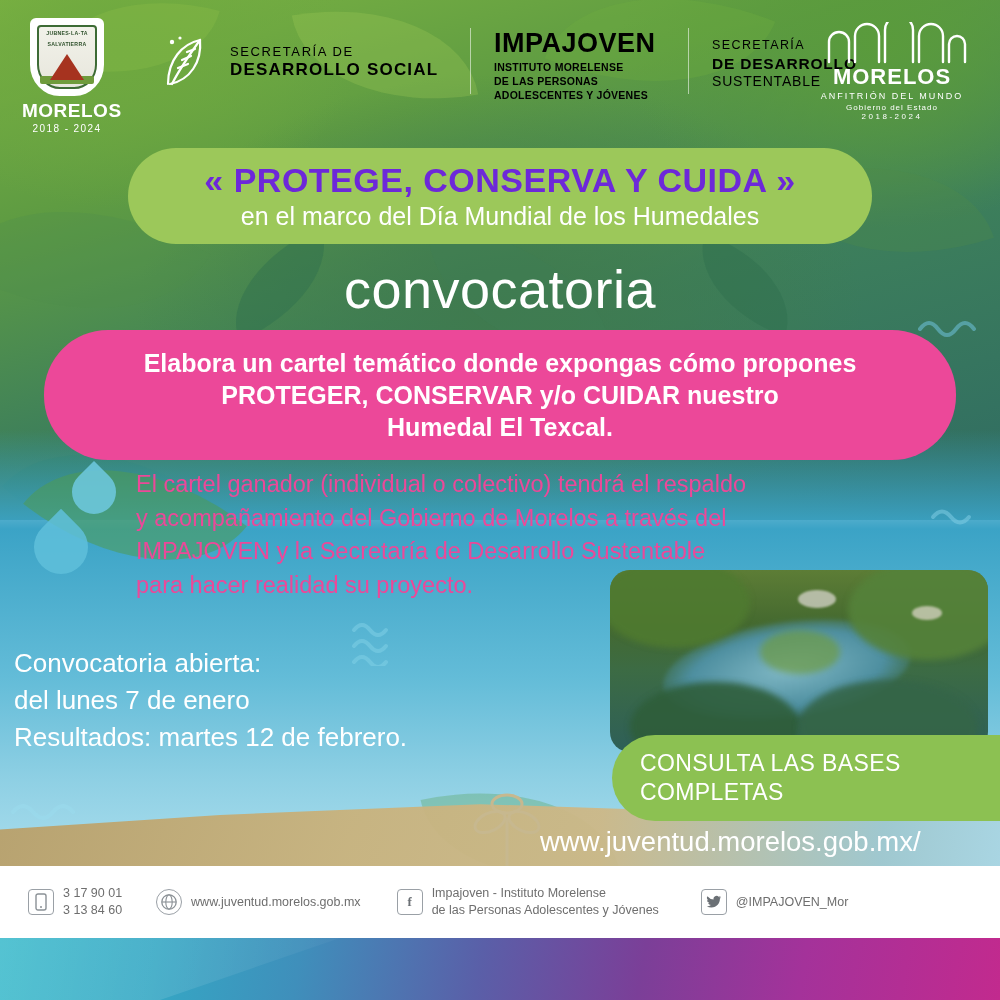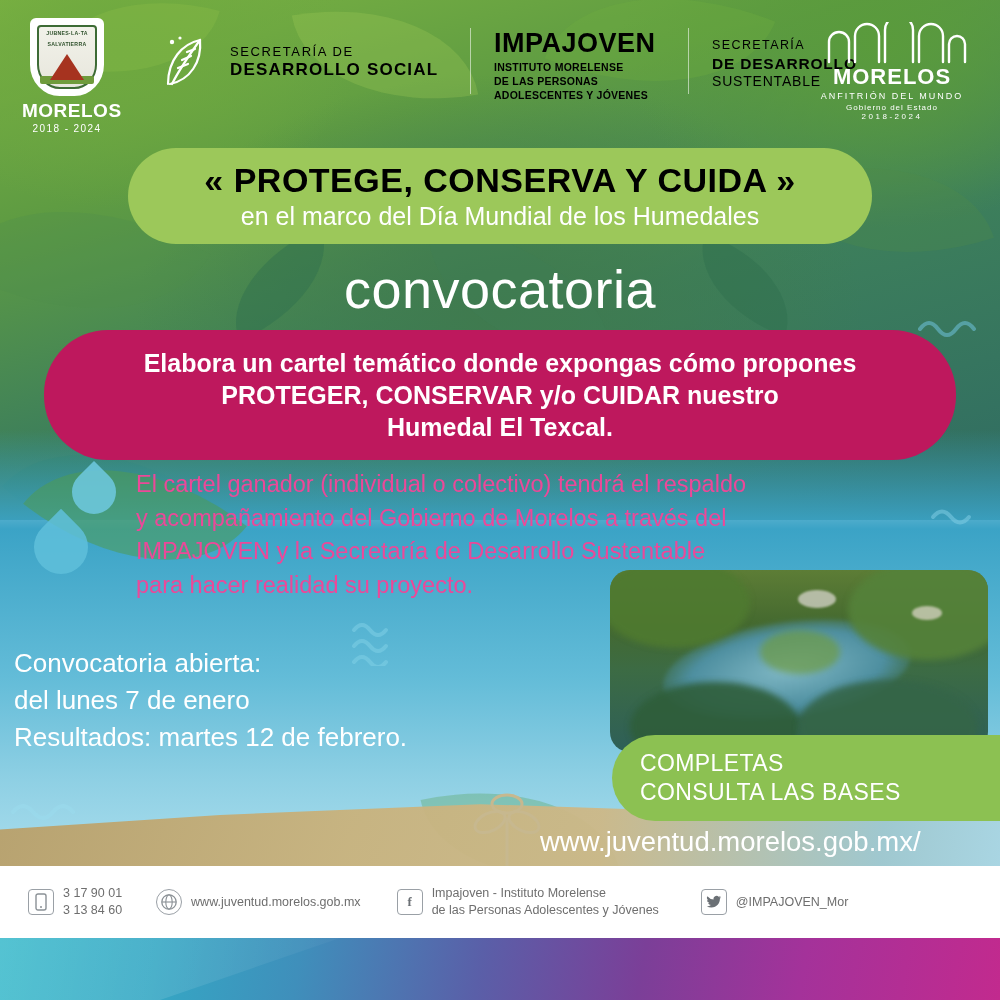--- a/index.html
+++ b/index.html
@@ -123,35 +123,35 @@
   .morelos-gob .t3 { font-size: 8px; letter-spacing: 1px; margin-top: 2px; }
   .morelos-gob .t4 { font-size: 8px; letter-spacing: 2.5px; }
 
   
   .title-pill {
     position: absolute; left: 128px; top: 148px; width: 744px; height: 96px;
     background: #9cc85a; border-radius: 48px;
     display: flex; flex-direction: column; align-items: center; justify-content: center;
   }
   .title-main {
-    font-size: 34px; font-weight: 700; color: #000000; letter-spacing: .5px; white-space: nowrap;
+    font-size: 34px; font-weight: 700; color: #6d28d9; letter-spacing: .5px; white-space: nowrap;
   }
   .title-sub {
     font-size: 25px; color: #ffffff; margin-top: 2px; white-space: nowrap;
   }
 
   .convocatoria {
     position: absolute; left: 0; top: 258px; width: 1000px; text-align: center;
     font-size: 54px; color: #ffffff; font-weight: 400; letter-spacing: .5px;
   }
 
   
   .blurb {
     position: absolute; left: 44px; top: 330px; width: 912px; height: 130px;
-    background: #be185d; border-radius: 64px;
+    background: #ec4899; border-radius: 64px;
     display: flex; flex-direction: column; align-items: center; justify-content: center;
     text-align: center; color: #ffffff; font-size: 25px; font-weight: 700; line-height: 1.28;
     padding: 0 40px;
   }
 
   .paragraph {
     position: absolute; left: 136px; top: 468px; width: 790px;
     color: #ec4899; font-size: 23.5px; line-height: 1.43;
   }
 
@@ -370,22 +370,22 @@
     <div class="blotch" style="left:-10px;top:-12px;width:150px;height:90px;background:#4f7a30;opacity:.9;"></div>
     <div class="blotch" style="right:-20px;top:-10px;width:160px;height:100px;background:#55823a;opacity:.9;"></div>
     <div class="blotch" style="left:20px;bottom:-20px;width:170px;height:90px;background:#2f5e3a;opacity:.9;"></div>
     <div class="blotch" style="right:10px;bottom:-24px;width:180px;height:96px;background:#356548;opacity:.9;"></div>
     <div class="blotch" style="left:150px;top:60px;width:80px;height:44px;background:#6d9b45;opacity:.7;"></div>
     <div class="blotch" style="left:188px;top:20px;width:38px;height:18px;background:#cfcfc2;opacity:.8;filter:blur(1px);"></div>
     <div class="blotch" style="left:302px;top:36px;width:30px;height:14px;background:#d8d4c4;opacity:.75;filter:blur(1px);"></div>
   </div>
 
   <div class="bases-pill">
+    <div>CONSULTA LAS BASES</div>
     <div>COMPLETAS</div>
-    <div>CONSULTA LAS BASES</div>
   </div>
 
   <div class="site-url">www.juventud.morelos.gob.mx/</div>
 
   <div class="footer">
 
     <div class="f-item" style="margin-left:28px;">
       <div class="f-icon">
         <svg width="12" height="18" viewBox="0 0 12 18">
             <rect x="1" y="1" width="10" height="16" rx="2" fill="none" stroke="#8b9196" stroke-width="1.4"></rect>

